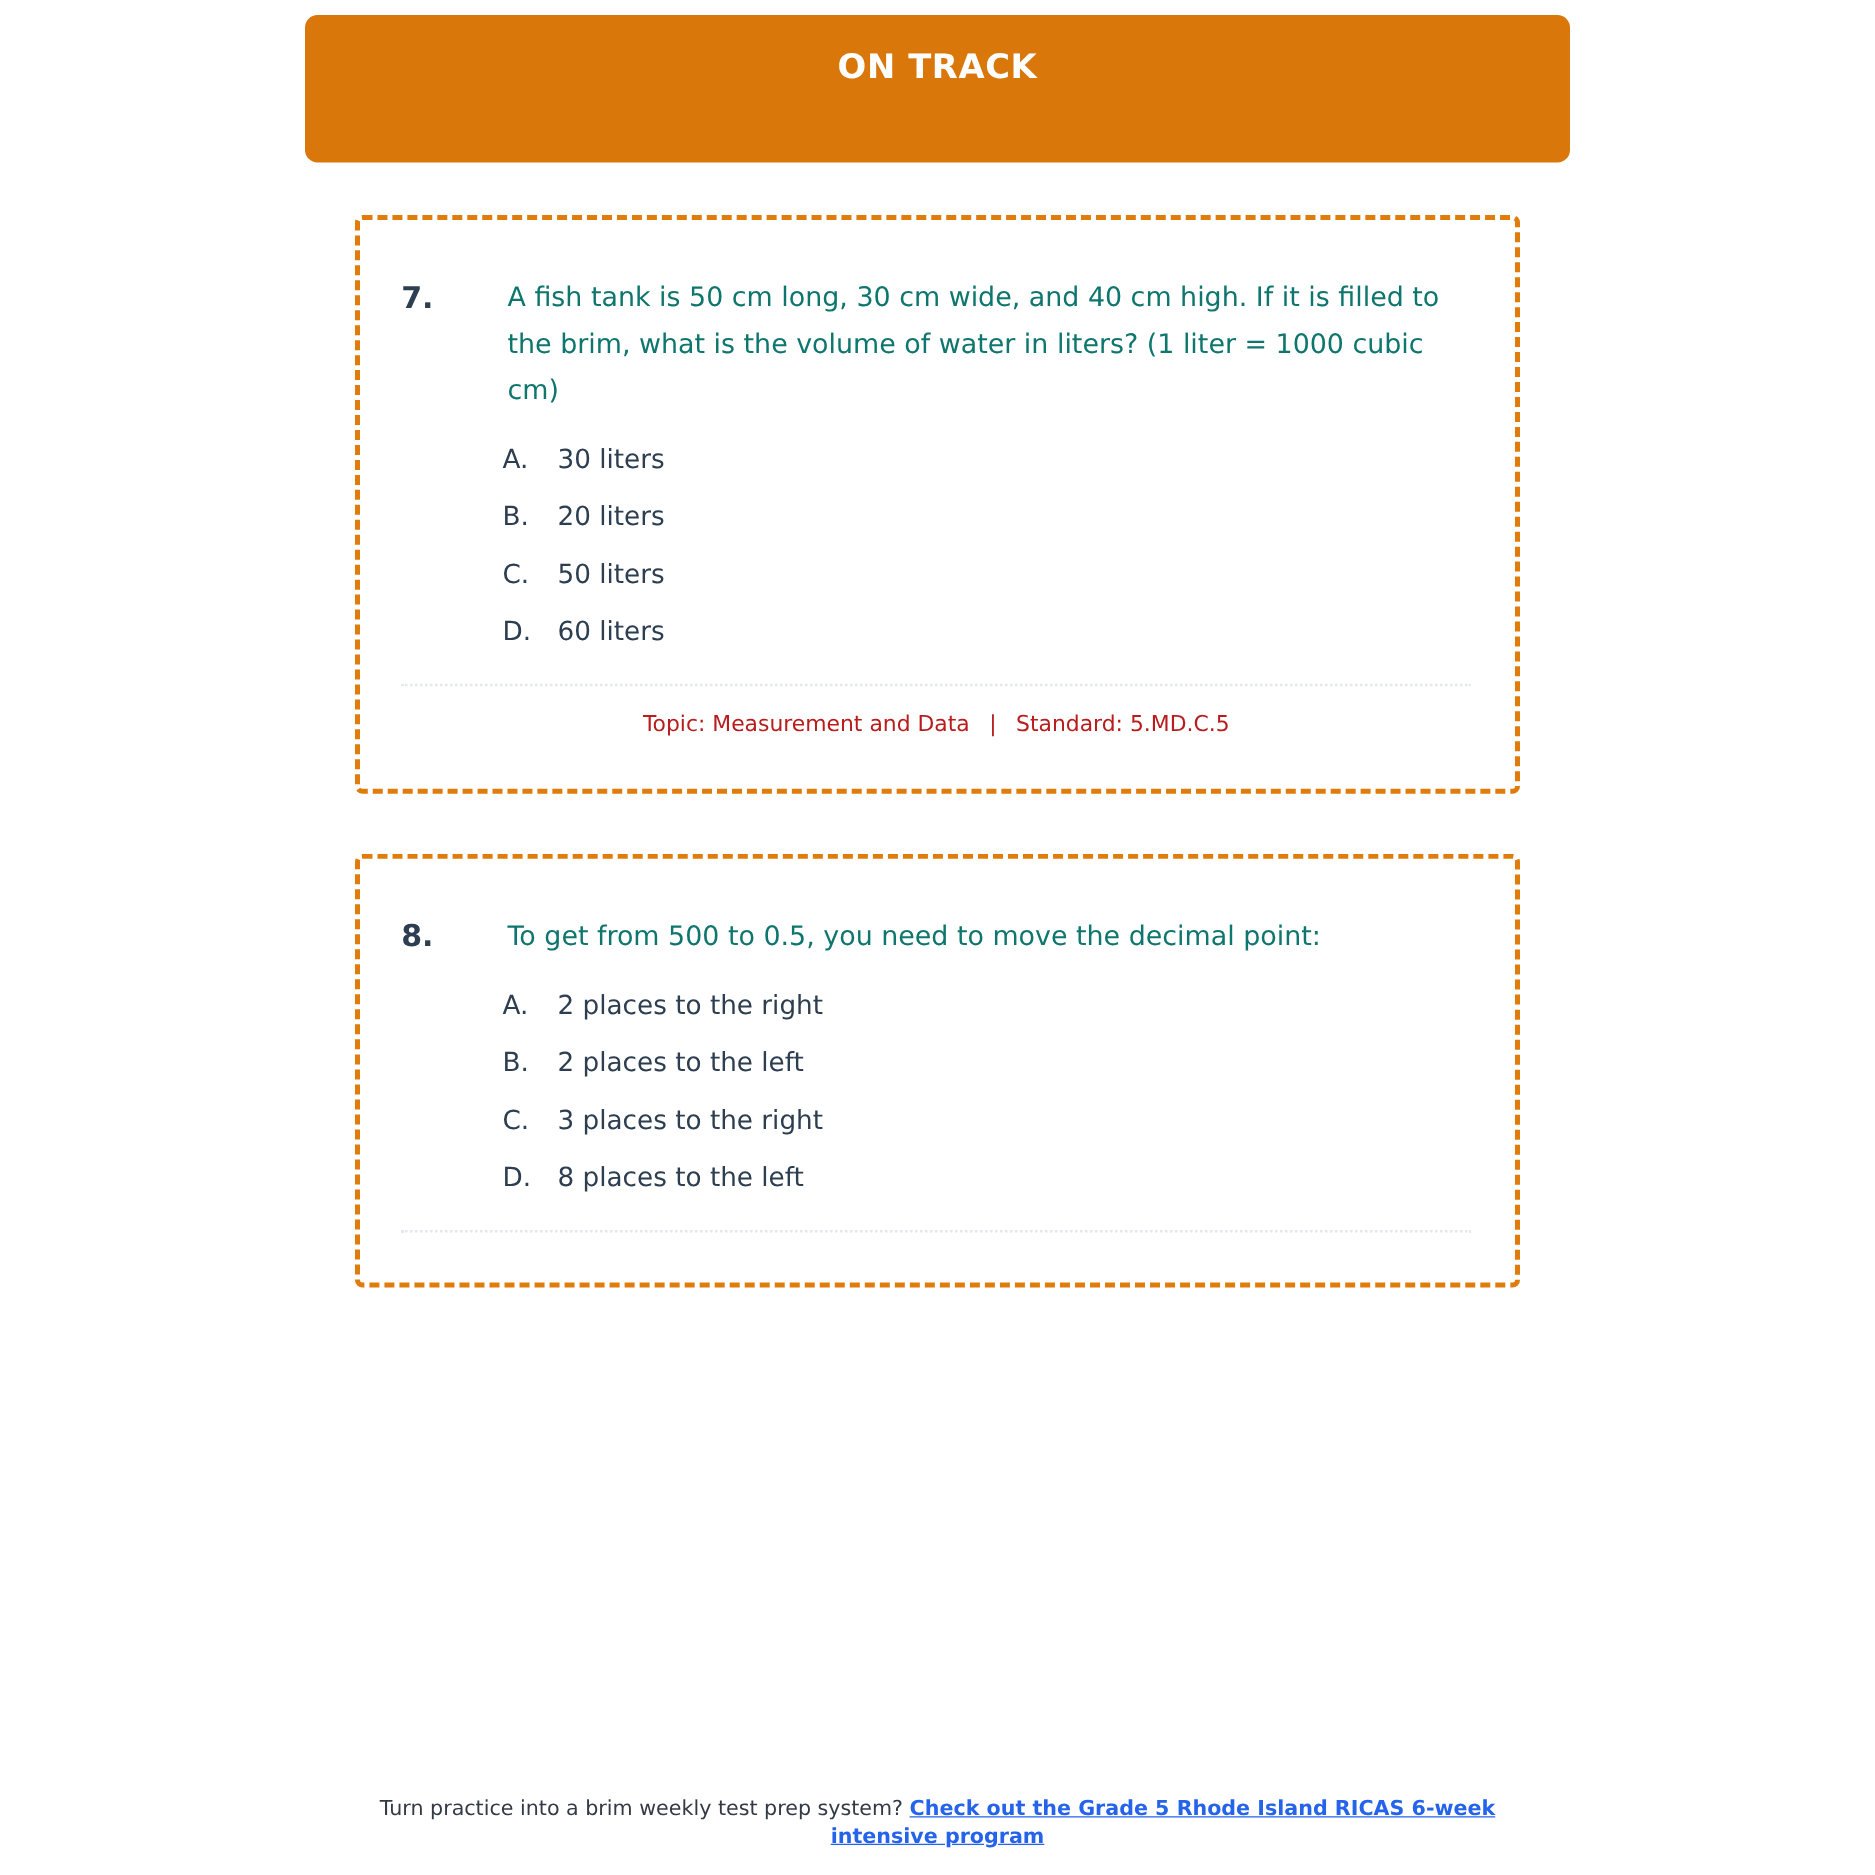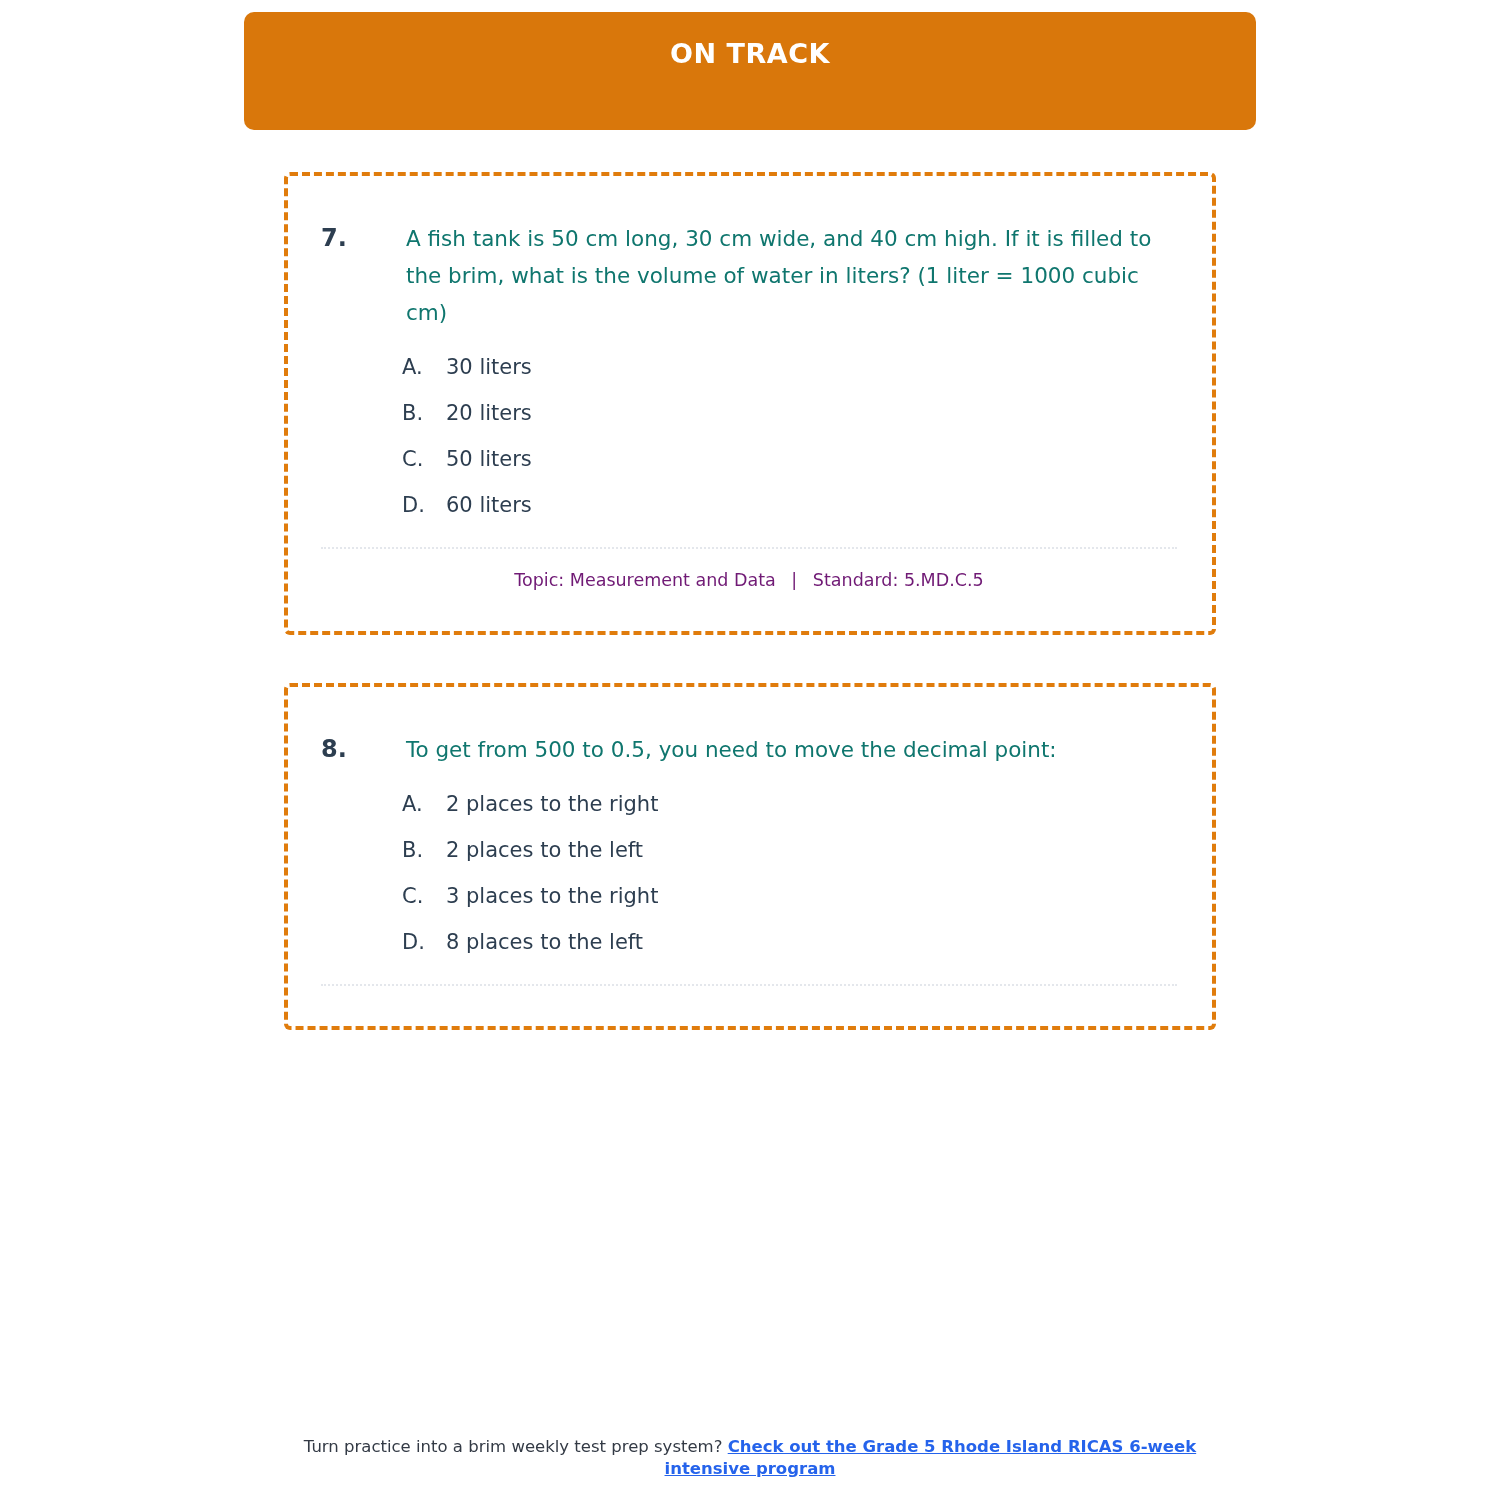--- a/index.html
+++ b/index.html
@@ -70,21 +70,21 @@
   .opt-letter { width: 44px; flex: 0 0 44px; }
   .divider {
     border: 0;
     border-top: 2px dotted #E4E7EC;
     margin: 30px 0 0 0;
   }
   .topic-line {
     margin-top: 20px;
     text-align: center;
     font-size: 17.5px;
-    color: #701a75;
+    color: #b91c1c;
     line-height: 22px;
   }
   .topic-line .sep { margin: 0 10px; }
   
   .footer {
     position: absolute;
     top: 1436px;
     left: 0;
     width: 100%;
     text-align: center;

